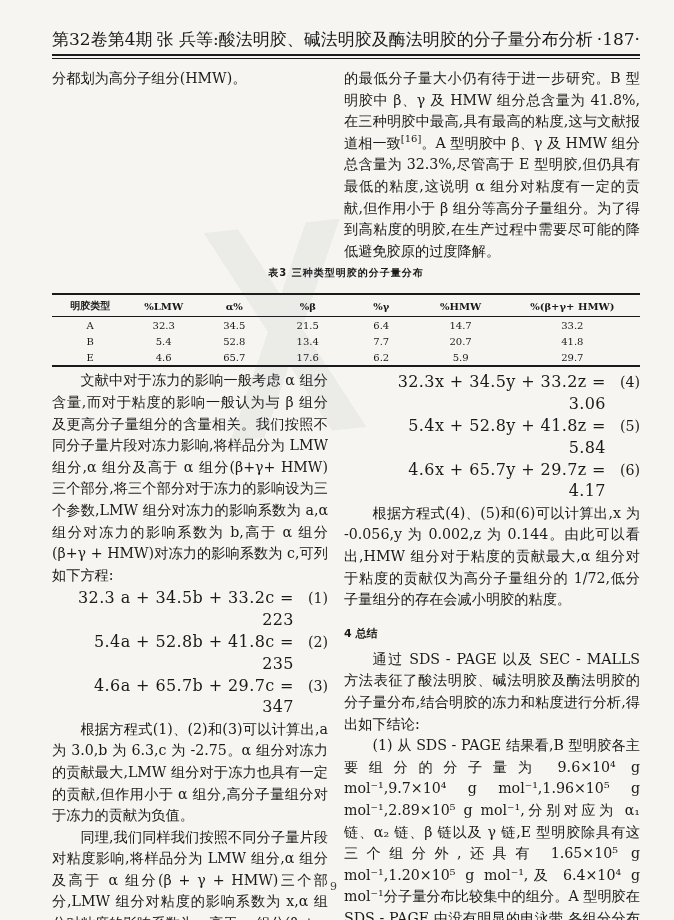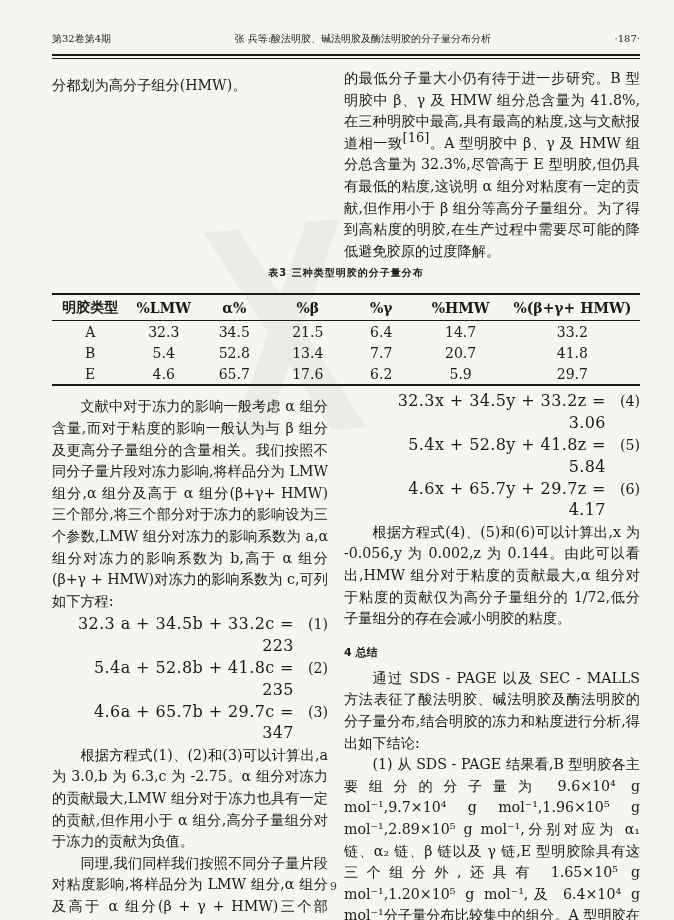--- a/index.html
+++ b/index.html
@@ -11,51 +11,51 @@
   }
   .page {
     position: relative;
     width: 674px; height: 920px;
     box-sizing: border-box;
     padding: 30px 34px 0 52px;
   }
   
   .header {
     display: flex; justify-content: flex-end; align-items: baseline;
-    font-size: 10px; line-height: 18px;
+    font-size: 17px; line-height: 18px;
   }
   .header .run-title { flex: 1; text-align: center; }
   .double-rule {
     margin-top: 6px; height: 2px;
     border-top: 2px solid #1c1c1c;
     border-bottom: 1.5px solid #1c1c1c;
   }
   
   .cols { display: flex; gap: 16px; }
-  .col-l { width: 276px; margin-top: 7px; }
+  .col-l { width: 276px; }
   .col-r { flex: 1; }
   .top-cols { margin-top: 9px; }
   .bottom-cols { margin-top: 3px; }
   p {
     margin: 0; text-align: justify;
     font-size: 14.2px; line-height: 21.6px;
   }
   p.ind { text-indent: 2em; }
-  sup { font-size: 13px; line-height: 0; vertical-align: super; }
+  sup { font-size: 10px; line-height: 0; vertical-align: super; }
   
   .tablewrap { margin-top: 4px; }
   .caption {
     text-align: center; font-weight: bold; font-size: 10px;
     font-family: "DejaVu Sans", "Liberation Sans", sans-serif;
     margin-bottom: 10px; letter-spacing: 1px;
   }
   table {
     width: 100%; border-collapse: collapse;
     border-top: 2px solid #1a1a1a; border-bottom: 2px solid #1a1a1a;
-    font-size: 14px;
+    font-size: 10px;
     margin-top: 13px;
   }
   thead th {
     font-weight: 600; border-bottom: 1.3px solid #1a1a1a;
     padding: 4px 0 3px; text-align: center; white-space: nowrap;
   }
   tbody td { text-align: center; padding: 2.5px 0; }
   
   .equation { display: flex; align-items: baseline; padding-left: 1.5em; margin: 1px 0; }
   .eq-expr { flex: 1; text-align: right; font-size: 16px; line-height: 21.4px; letter-spacing: 0.4px; }

